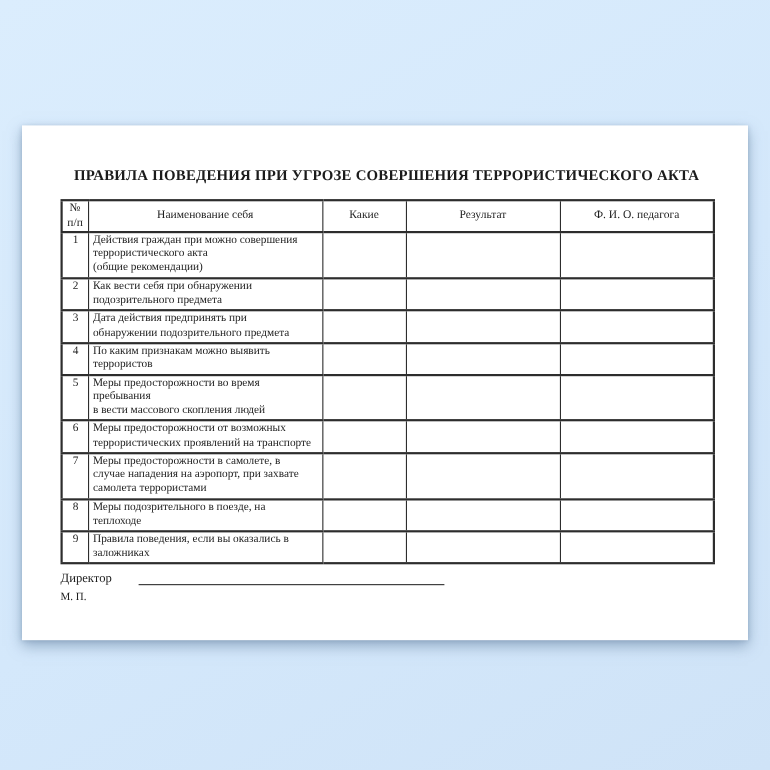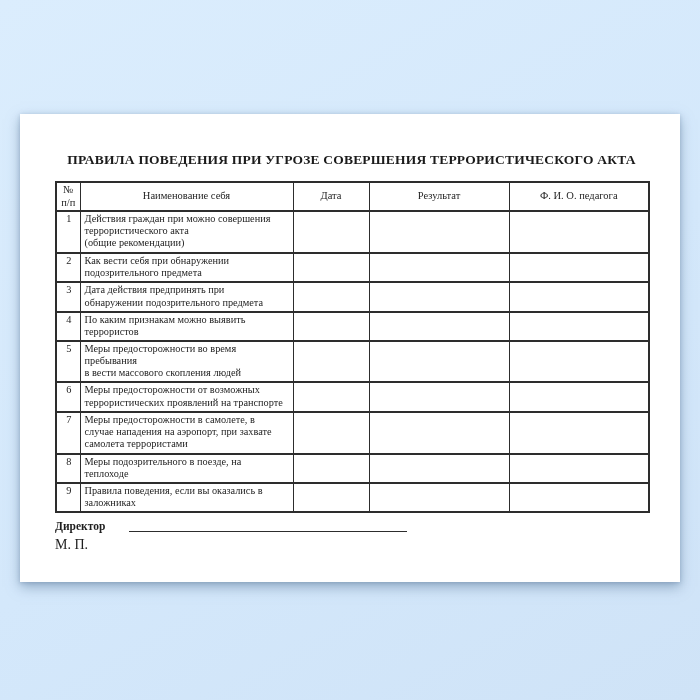--- a/index.html
+++ b/index.html
@@ -58,33 +58,33 @@
   td.c-topic { white-space: pre-line; }
   tr.r3 td { height: 42px; }
   tr.r2 td { height: 28px; }
   tr.r1 td { height: 15px; }
   .footer-row {
     display: flex;
     margin-top: 7px;
     align-items: flex-end;
   }
   .director-label {
-    font-weight: bold;
+    font-weight: normal;
     font-size: 11.5px;
     line-height: 1.2;
   }
   .signature-line {
     width: 278px;
     margin-left: 24px;
     margin-bottom: 2px;
     border-bottom: 1.5px solid #2d2d2d;
     height: 10px;
   }
   .stamp-label {
-    font-size: 14px;
+    font-size: 10px;
     margin-top: 3px;
   }
 </style>
 </head>
 <body>
 
 <div class="sheet">
 
   <div class="doc-title">ПРАВИЛА ПОВЕДЕНИЯ ПРИ УГРОЗЕ СОВЕРШЕНИЯ ТЕРРОРИСТИЧЕСКОГО АКТА</div>
 
@@ -94,21 +94,21 @@
         <col style="width:213px">
         <col style="width:76px">
         <col style="width:140px">
         <col style="width:140px">
     </colgroup>
     <thead>
       <tr>
         <th class="h-num">№
 п/п</th>
         <th>Наименование себя</th>
-        <th>Дата</th>
+        <th>Какие</th>
         <th>Результат</th>
         <th>Ф. И. О.  педагога</th>
       </tr>
     </thead>
     <tbody>
       <tr class="r3">
         <td class="c-num">1</td>
         <td class="c-topic">Действия граждан при можно совершения
 террористического акта
 (общие рекомендации)</td>

